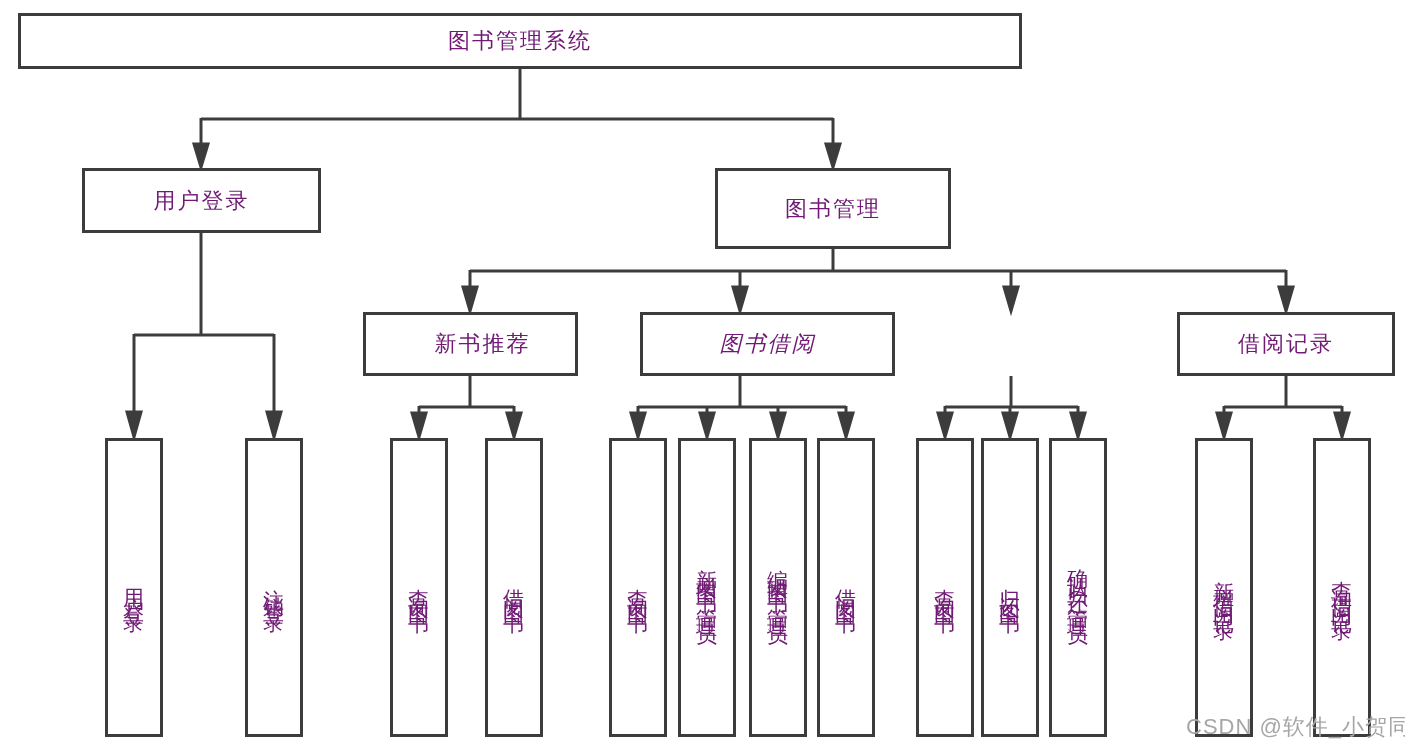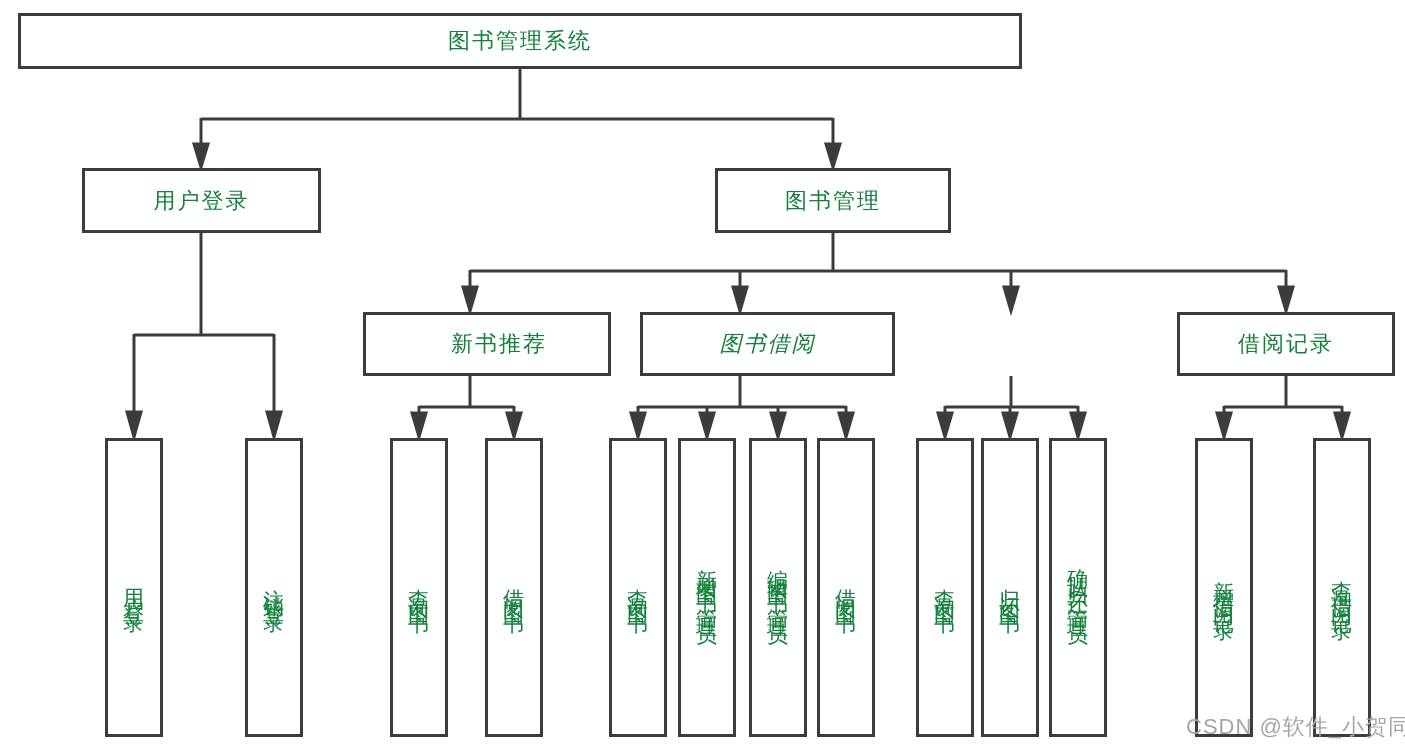--- a/index.html
+++ b/index.html
@@ -10,37 +10,37 @@
     font-family:"Liberation Sans",sans-serif;
     overflow:hidden;
   }
   .wires{position:absolute;left:0;top:0;}
   .box{
     position:absolute;
     box-sizing:border-box;
     background:#ffffff;
     border:3px solid #3c3c3c;
     display:flex;align-items:center;justify-content:center;
-    color:#15803d;
+    color:#701a75;
   }
   .h-box{font-size:22px;letter-spacing:2px;white-space:nowrap;}
   .v-box span{
     writing-mode:vertical-lr;
     text-orientation:mixed;
     font-size:21px;
     letter-spacing:8px;
     line-height:1;
     white-space:nowrap;
   }
   
   .n-root{left:18px;top:13px;width:1004px;height:56px;}
   .n-user-login{left:82px;top:168px;width:239px;height:65px;}
-  .n-book-mgmt{left:715px;top:168px;width:236px;height:65px;}
+  .n-book-mgmt{left:715px;top:168px;width:236px;height:81px;}
   .n-l3{top:312px;height:64px;}
-  .n-new-book{left:363px;width:248px;padding-left:24px;}
+  .n-new-book{left:363px;width:215px;padding-left:24px;}
   .n-book-borrow{left:640px;width:255px;font-style:italic;}
   .n-cur-borrow{left:903px;width:217px;}
   .n-borrow-rec{left:1177px;width:218px;}
   .leaf{top:438px;width:58px;height:299px;}
   .lf-1{left:105px;} .lf-2{left:245px;}
   .lf-3{left:390px;} .lf-4{left:485px;}
   .lf-5{left:609px;} .lf-6{left:678px;} .lf-7{left:749px;} .lf-8{left:817px;}
   .lf-9{left:916px;} .lf-10{left:981px;} .lf-11{left:1049px;}
   .lf-12{left:1195px;} .lf-13{left:1313px;}
   .watermark{

